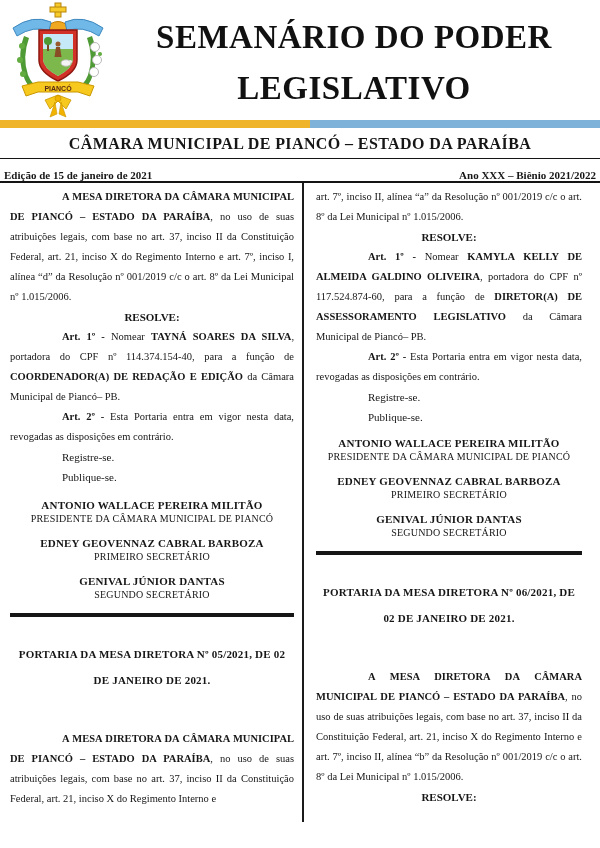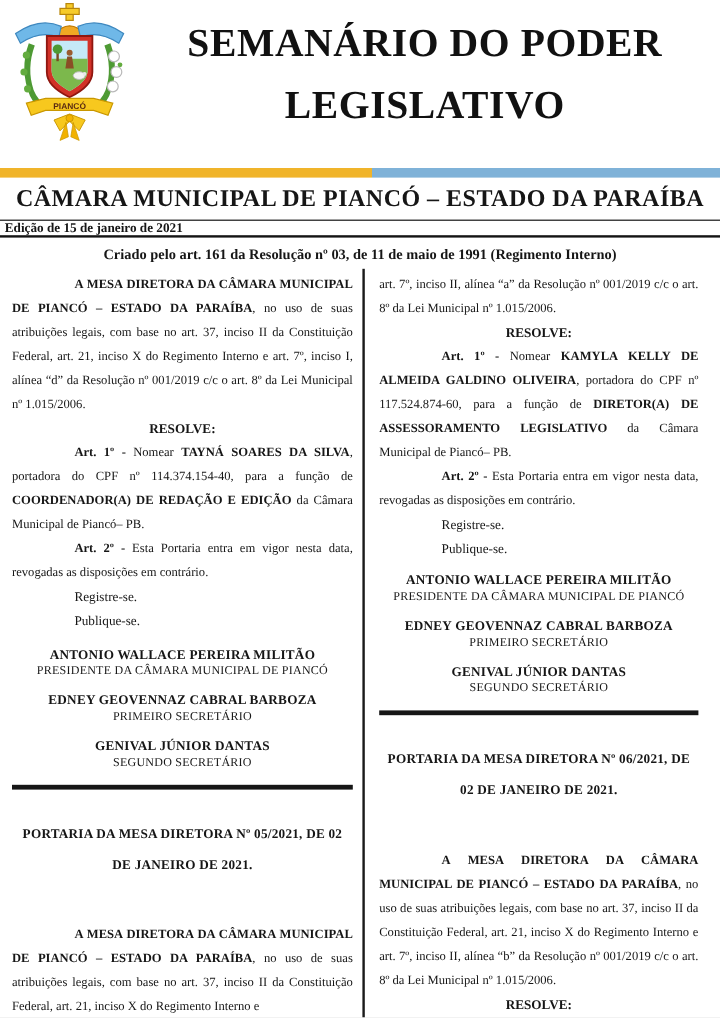--- a/index.html
+++ b/index.html
@@ -3,31 +3,31 @@
 <meta charset="utf-8">
 <style>
   html,body{margin:0;padding:0;background:#e9e9e9;}
   .page{
     width:600px;height:848px;margin:0 auto;position:relative;overflow:hidden;
     background:#ffffff;color:#161616;
     font-family:"Liberation Serif","DejaVu Serif",serif;
     display:flex;flex-direction:column;
   }
   
-  .masthead{position:relative;height:140px;flex:0 0 auto;}
+  .masthead{position:relative;height:120px;flex:0 0 auto;}
   .logo{position:absolute;left:8px;top:2px;width:100px;height:118px;}
   .titles{
     position:absolute;left:112px;right:4px;top:12px;text-align:center;
     font-weight:bold;font-size:33px;line-height:51px;letter-spacing:.5px;color:#111;
   }
   .bar{height:8px;display:flex;flex:0 0 auto;}
   .bar-gold{width:51.7%;background:#F0B42A;}
   .bar-blue{flex:1;background:#7FB2D8;}
   .subtitle{
-    text-align:center;font-weight:bold;font-size:20px;letter-spacing:.4px;
+    text-align:center;font-weight:bold;font-size:16px;letter-spacing:.4px;
     padding:7px 0 5px;border-bottom:1.8px solid #141414;
   }
   .edition-row{
     display:flex;align-items:flex-end;height:22px;border-bottom:2px solid #141414;
     font-weight:bold;font-size:11px;padding:0 4px;
   }
   .edition-row span{flex:1;}
   .edition-row .mid{text-align:center;}
   .edition-row .right{text-align:right;}
   .created{te­xt-align:center;text-align:center;font-weight:bold;font-size:12px;margin:7px 0 4px;}
@@ -117,23 +117,23 @@
 
   <div class="bar">
     <span class="bar-gold" style="background: rgb(240, 180, 42);"></span>
     <span class="bar-blue" style="background: rgb(127, 178, 216);"></span>
   </div>
 
   <div class="subtitle">CÂMARA MUNICIPAL DE PIANCÓ – ESTADO DA PARAÍBA</div>
 
   <div class="edition-row">
     <span>Edição de 15 de janeiro de 2021</span>
+    <span class="right">Ano XXX – Biênio 2021/2022</span>
   </div>
 
-  <div class="created">Criado pelo art. 161 da Resolução nº 03, de 11 de maio de 1991 (Regimento Interno)</div>
 
   <main class="columns">
     <section class="col col-left">
         <p class="para"><span class="b">A MESA DIRETORA DA CÂMARA MUNICIPAL DE PIANCÓ – ESTADO DA PARAÍBA</span><span>, no uso de suas atribuições legais, com base no art. 37, inciso II da Constituição Federal, art. 21, inciso X do Regimento Interno e art. 7º, inciso I, alínea “d” da Resolução nº 001/2019 c/c o art. 8º da Lei Municipal nº 1.015/2006.</span></p>
         <p class="resolve">RESOLVE:</p>
         <p class="para"><span class="b">Art. 1º - </span><span>Nomear </span><span class="b">TAYNÁ SOARES DA SILVA</span><span>, portadora do CPF nº 114.374.154-40, para a função de </span><span class="b">COORDENADOR(A) DE REDAÇÃO E EDIÇÃO</span><span> da Câmara Municipal de Piancó– PB.</span></p>
         <p class="para"><span class="b">Art. 2º - </span><span>Esta Portaria entra em vigor nesta data, revogadas as disposições em contrário.</span></p>
         <p class="plainline">Registre-se.</p>
         <p class="plainline">Publique-se.</p>
         <div style="height: 12px;"></div>

